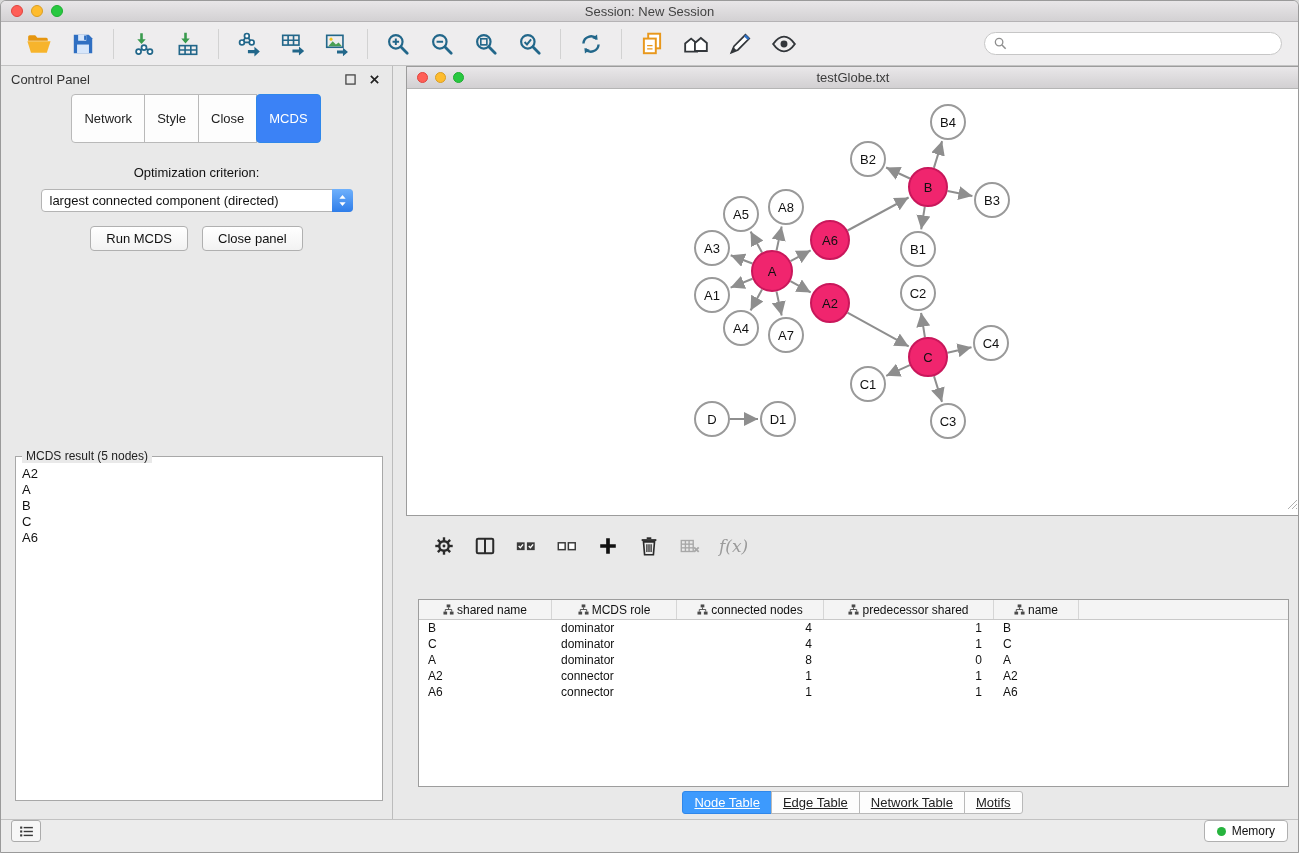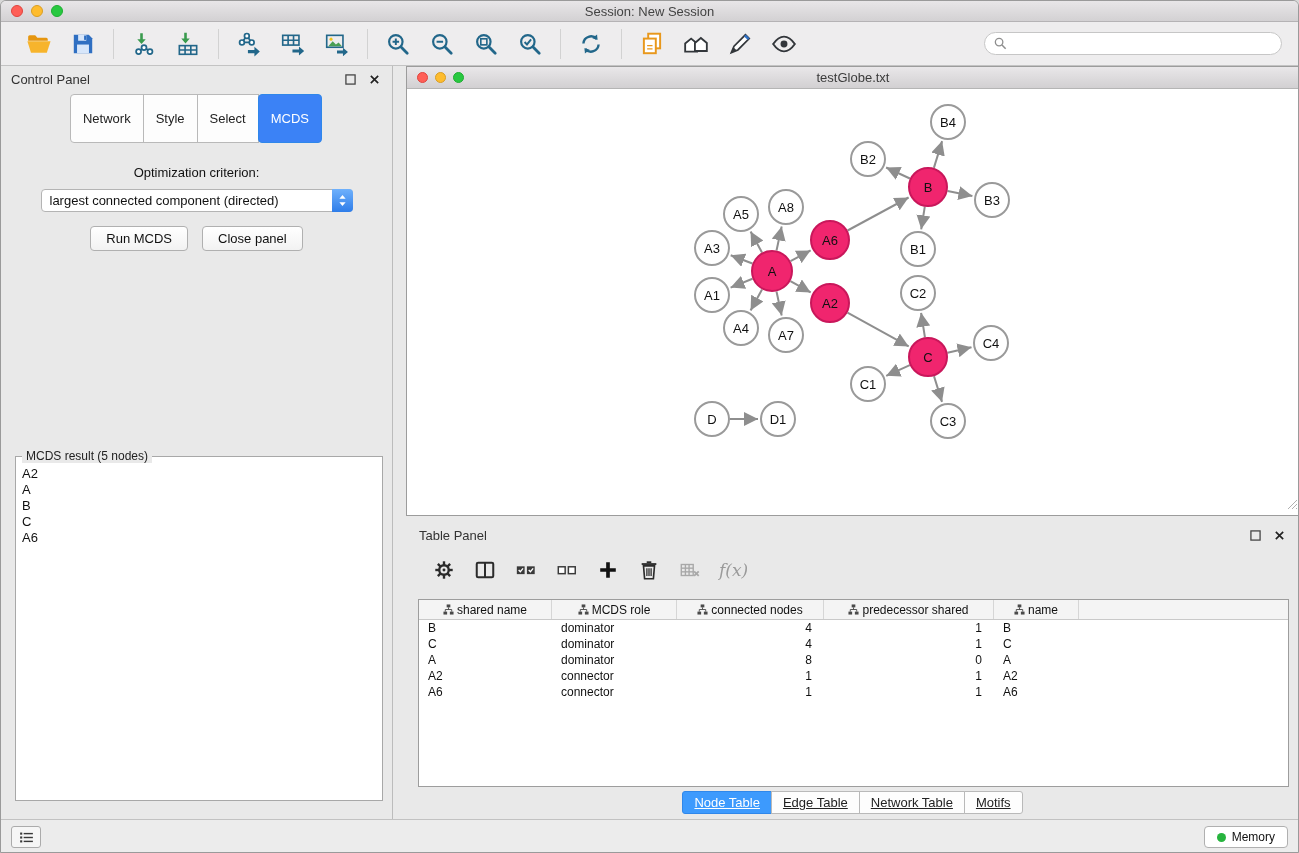--- a/index.html
+++ b/index.html
@@ -95,21 +95,21 @@
   .dt-cell.r { justify-content:flex-end; padding-right:12px; }
   .tp-tabs { position:absolute; left:0; right:0; top:268px; display:flex; justify-content:center; }
   .tp-tab { font-size:13px; padding:3px 11px; background:#fdfdfd; border:1px solid #b9b9b9;
     margin-left:-1px; color:#222; cursor:pointer;text-decoration:underline; }
   .tp-tab:first-child { border-radius:3px 0 0 3px; }
   .tp-tab:last-child { border-radius:0 3px 3px 0; }
   .tp-tab.active { background:#3d9afd; border-color:#2f87ea; color:#fff; }
 
   
   .statusbar { position:absolute; left:0; top:818px; width:100%; height:35px; background:#ececec;
-    border-top:1px solid #c2c2c2; display:flex; align-items:center; padding:0 10px; }
+    border-top:1px solid #c2c2c2; display:flex; align-items:flex-start; padding:0 10px; }
   .sb-left-btn { width:30px; height:22px; border:1px solid #ababab; border-radius:3px;
     background:#f6f6f6; display:flex; align-items:center; justify-content:center; cursor:pointer; }
   .memory-btn { margin-left:auto; height:22px; border:1px solid #b0b0b0; border-radius:4px;
     background:#fff; display:flex; align-items:center; gap:6px; padding:0 12px; font-size:12px;
     color:#111; cursor:pointer; font-family:"Liberation Sans", sans-serif; }
   .memory-dot { width:9px; height:9px; border-radius:50%; background:#27b43e; }
 </style>
 </head>
 <body>
 
@@ -301,21 +301,21 @@
       </span>
       <span class="mini-btn">
         <svg viewBox="0 0 12 12" width="11" height="11">
             <path d="M2 2l8 8M10 2l-8 8" stroke="#222" stroke-width="1.8"></path>
           </svg>
       </span>
     </div>
     <div class="cp-tabs">
         <div class="cp-tab">Network</div>
         <div class="cp-tab">Style</div>
-        <div class="cp-tab">Select</div>
+        <div class="cp-tab">Close</div>
         <div class="cp-tab active">MCDS</div>
       </div>
     <div class="opt-label">Optimization criterion:</div>
     <div class="dropdown">
       <span>largest connected component (directed)</span>
       <span class="dd-arrows">
         <svg viewBox="0 0 10 14" width="9" height="13">
             <path d="M5 1L8.5 5h-7z" fill="#fff"></path>
             <path d="M5 13L1.5 9h7z" fill="#fff"></path>
           </svg>
@@ -463,34 +463,20 @@
               <line x1="11" y1="2" x2="2" y2="11"></line>
               <line x1="11" y1="6" x2="6" y2="11"></line>
               <line x1="11" y1="10" x2="10" y2="11"></line>
             </g>
           </svg>
       </span>
     </div>
   </div>
 
   <div class="table-panel">
-    <div class="tp-header">
-      <span>Table Panel</span>
-      <span class="spacer"></span>
-      <span class="mini-btn">
-        <svg viewBox="0 0 12 12" width="11" height="11">
-            <rect x="1" y="1" width="10" height="10" fill="none" stroke="#444" stroke-width="1.4"></rect>
-          </svg>
-      </span>
-      <span class="mini-btn">
-        <svg viewBox="0 0 12 12" width="11" height="11">
-            <path d="M2 2l8 8M10 2l-8 8" stroke="#222" stroke-width="1.8"></path>
-          </svg>
-      </span>
-    </div>
     <div class="tp-toolbar">
         <div class="tp-icon">
           <svg viewBox="0 0 24 24">
             <g stroke="#2b2b2b" stroke-width="2.6">
               <line x1="12" y1="2.5" x2="12" y2="7"></line>
               <line x1="12" y1="17" x2="12" y2="21.5"></line>
               <line x1="2.5" y1="12" x2="7" y2="12"></line>
               <line x1="17" y1="12" x2="21.5" y2="12"></line>
               <line x1="5.3" y1="5.3" x2="8.5" y2="8.5"></line>
               <line x1="15.5" y1="15.5" x2="18.7" y2="18.7"></line>

